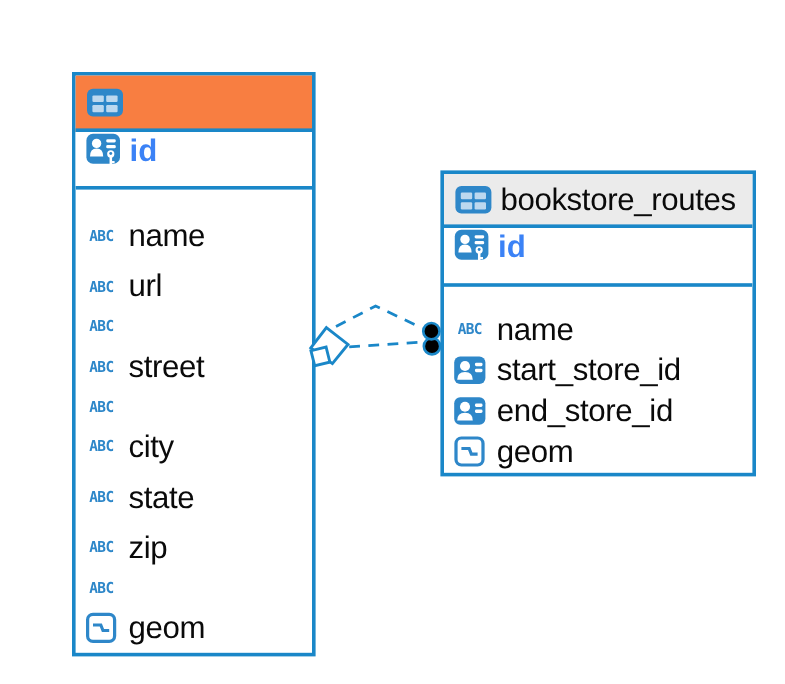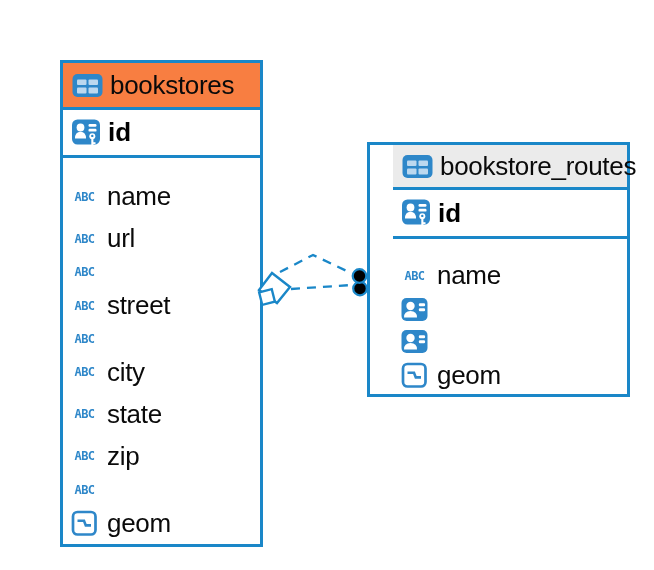--- a/index.html
+++ b/index.html
@@ -8,34 +8,34 @@
     font-family:"Liberation Sans","DejaVu Sans",sans-serif;
     -webkit-font-smoothing:antialiased;
   }
   .canvas{position:relative;width:654px;height:570px;background:#ffffff;}
 
   .entity{
     position:absolute;background:#ffffff;border:3px solid #1a87c8;
     box-sizing:border-box;display:flex;flex-direction:column;
   }
   .entity.bookstores{left:60px;top:60px;width:203px;height:487px;}
-  .entity.routes{left:367px;top:142px;width:263px;height:255px;padding-left:23px;}
+  .entity.routes{left:367px;top:142px;width:263px;height:255px;}
 
   .tbl-header{
     display:flex;align-items:center;gap:6px;padding-left:8px;
     border-bottom:3px solid #1a87c8;box-sizing:border-box;flex:0 0 auto;
     font-size:26px;color:#0a0a0a;letter-spacing:-0.3px;white-space:nowrap;
   }
   .bookstores .tbl-header{height:47px;background:#f87e41;}
   .routes .tbl-header{height:45px;background:#ebebeb;}
 
   .pk-row{
-    display:flex;align-items:center;gap:7px;padding-left:8px;
+    display:flex;align-items:flex-start;gap:7px;padding-left:8px;
     border-bottom:3px solid #1a87c8;box-sizing:border-box;flex:0 0 auto;
-    font-size:26px;font-weight:bold;color:#000000;background:#fff;white-space:nowrap;
+    font-size:26px;font-weight:bold;color:#3b82f6;background:#fff;white-space:nowrap;
   }
   .bookstores .pk-row{height:48px;}
   .routes .pk-row{height:49px;}
 
   .cols{display:flex;flex-direction:column;flex:1 1 auto;margin-top:18px;}
   .col-row{
     flex:1 1 auto;display:flex;align-items:center;gap:9px;padding-left:8px;
     font-size:26px;color:#0a0a0a;letter-spacing:-0.3px;white-space:nowrap;
   }
 
@@ -59,21 +59,20 @@
     <div class="tbl-header">
       <span class="icon-box">
         <svg width="33" height="27" viewBox="0 0 33 27">
           <rect x="1.5" y="2" width="30" height="23" rx="5" fill="#2e87c9"></rect>
           <rect x="6" y="7.5" width="9.5" height="5.5" rx="1" fill="#bcd8ef"></rect>
           <rect x="17.5" y="7.5" width="9.5" height="5.5" rx="1" fill="#bcd8ef"></rect>
           <rect x="6" y="15.5" width="9.5" height="6" rx="1" fill="#bcd8ef"></rect>
           <rect x="17.5" y="15.5" width="9.5" height="6" rx="1" fill="#bcd8ef"></rect>
         </svg>
       </span>
-      <span>bookstores</span>
     </div>
 
     <div class="pk-row">
       <span class="icon-box">
         <svg width="30" height="30" viewBox="0 0 30 30">
           <rect x="1" y="1.5" width="28" height="25" rx="5.5" fill="#2e87c9"></rect>
           <circle cx="9.5" cy="9.5" r="3.9" fill="#fff"></circle>
           <path d="M4 20.5 Q4 13.8 9.5 13.8 Q15 13.8 15 20.5 Z" fill="#fff"></path>
           <rect x="17.5" y="6" width="8" height="2.8" rx="1.2" fill="#fff"></rect>
           <rect x="17.5" y="10.8" width="8" height="2.8" rx="1.2" fill="#fff"></rect>
@@ -171,31 +170,33 @@
       <div class="col-row">
         <span class="icon-box">
           <svg width="27" height="25" viewBox="0 0 27 25">
             <rect x="0.5" y="1" width="26" height="23" rx="5" fill="#2e87c9"></rect>
             <circle cx="9.5" cy="9" r="4.2" fill="#fff"></circle>
             <path d="M3 20.5 Q3 14 9.5 14 Q16 14 16 20.5 Z" fill="#fff"></path>
             <rect x="17.8" y="6.2" width="6.3" height="3" rx="1.2" fill="#fff"></rect>
             <rect x="17.8" y="11.2" width="6.3" height="3" rx="1.2" fill="#fff"></rect>
           </svg>
         </span>
+        <span>start_store_id</span>
       </div>
       <div class="col-row">
         <span class="icon-box">
           <svg width="27" height="25" viewBox="0 0 27 25">
             <rect x="0.5" y="1" width="26" height="23" rx="5" fill="#2e87c9"></rect>
             <circle cx="9.5" cy="9" r="4.2" fill="#fff"></circle>
             <path d="M3 20.5 Q3 14 9.5 14 Q16 14 16 20.5 Z" fill="#fff"></path>
             <rect x="17.8" y="6.2" width="6.3" height="3" rx="1.2" fill="#fff"></rect>
             <rect x="17.8" y="11.2" width="6.3" height="3" rx="1.2" fill="#fff"></rect>
           </svg>
         </span>
+        <span>end_store_id</span>
       </div>
       <div class="col-row">
         <span class="icon-box">
           <svg width="27" height="27" viewBox="0 0 27 27">
             <rect x="2" y="2" width="22.5" height="22.5" rx="4.5" fill="#fff" stroke="#2e87c9" stroke-width="2.7"></rect>
             <path d="M6.5 10.8 H13 L14.8 15.4 H20" fill="none" stroke="#2e87c9" stroke-width="2.6"></path>
           </svg>
         </span>
         <span>geom</span>
       </div>

